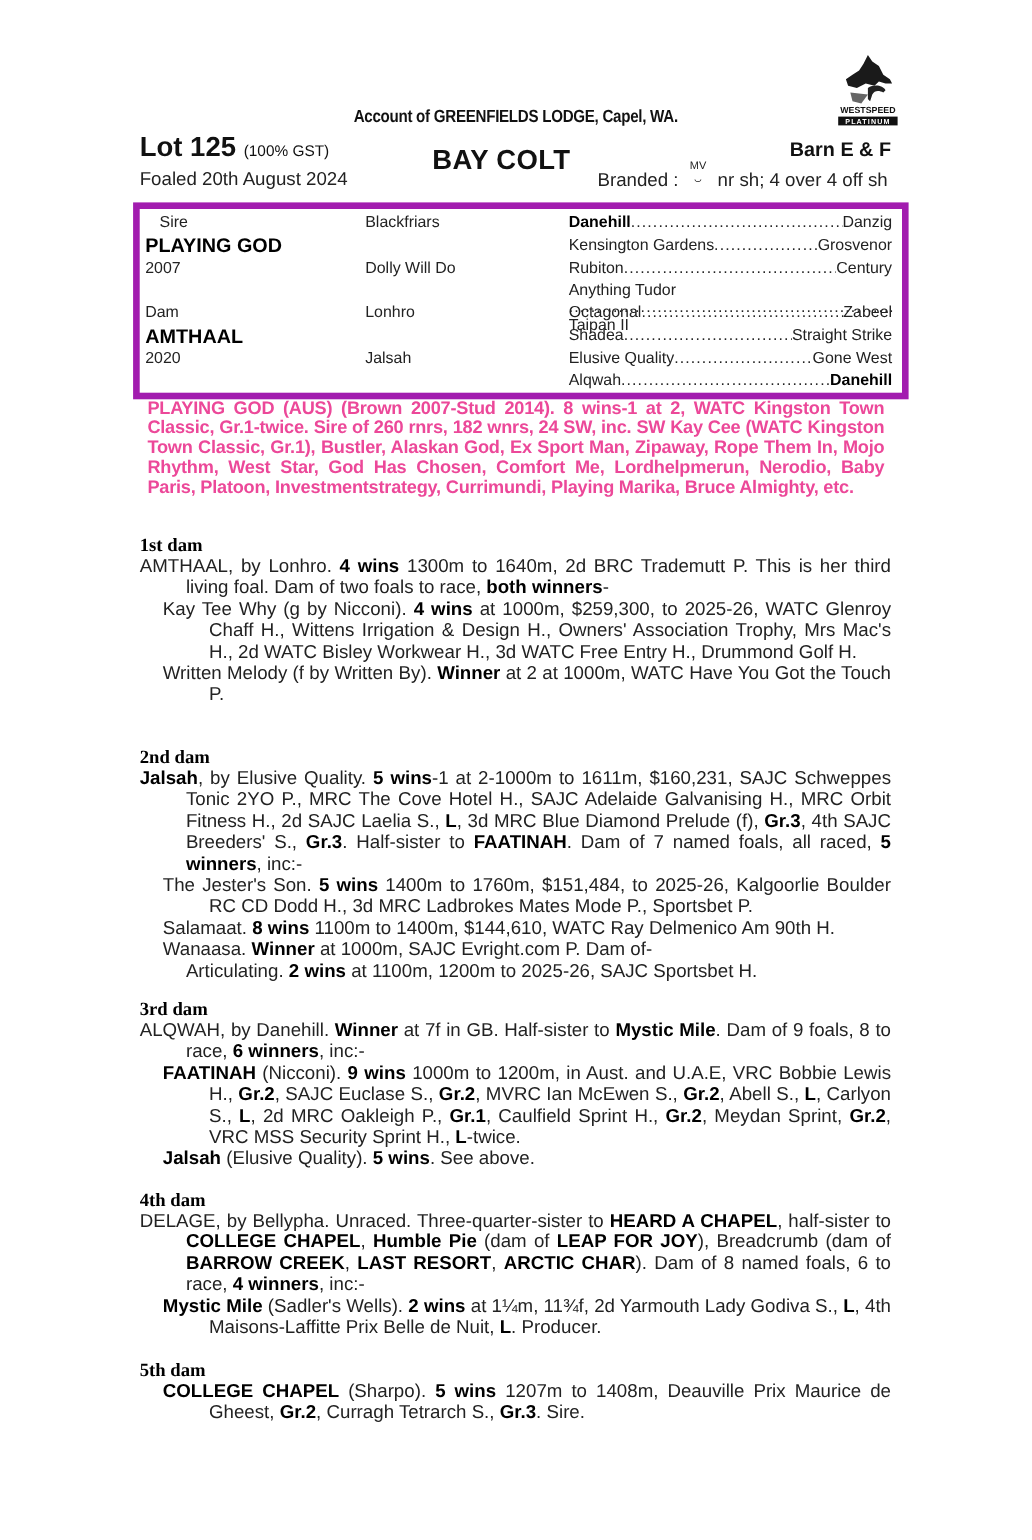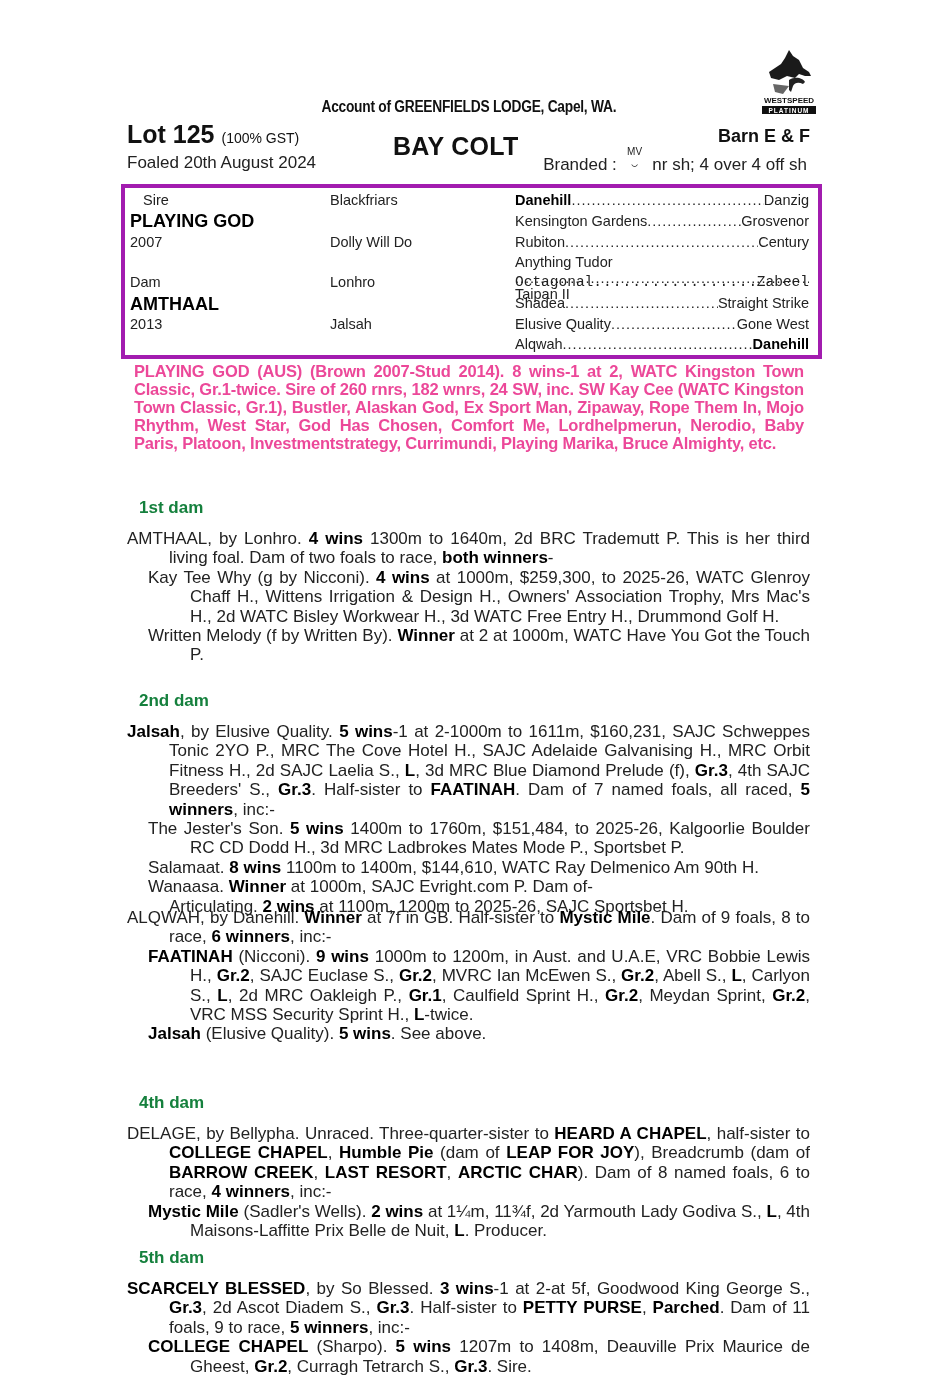--- a/index.html
+++ b/index.html
@@ -19,37 +19,37 @@
     .sex { position: absolute; left: 266px; top: 12px; font-weight: 900; font-size: 25px; letter-spacing: 0.3px; }
     .barn { position: absolute; right: 0; top: 6px; font-weight: 900; font-size: 18px; }
     .row2 { position: absolute; top: 153px; left: 127px; width: 683px; font-size: 17px; color: #222; }
     .foaled { position: absolute; left: 0; top: 0; }
     .brand { position: absolute; right: 3px; top: 0; }
     .brand-mark { display: inline-block; font-size: 10px; position: relative; top: -6px; width: 26px; text-align: center; line-height: 10px; }
     .brand-mark .curve { display:block; font-size: 11px; line-height: 6px; }
 
     .pedigree {
       position: absolute; left: 121px; top: 184px; width: 693px; height: 167px;
-      border: 4px solid #a21caf;
+      border: 6px solid #a21caf;
     }
     .ped-cell { position: absolute; font-size: 14.5px; color: #222; white-space: nowrap; }
     .ped-cell.big { font-weight: 900; font-size: 18px; color: #000; }
     .ped-line { position: absolute; left: 390px; width: 294px; font-size: 14.5px; color: #222; display: flex; white-space: nowrap; }
     .ped-line .dots { flex: 1; overflow: hidden; letter-spacing: 1px; }
     .ped-line .dots::before { content: "................................................................................................................"; }
     .ped-line b { font-weight: 900; color: #000; }
 
     .sire-block {
       position: absolute; left: 134px; top: 362px; width: 670px;
       font-weight: bold; font-size: 16.5px; line-height: 18px; text-align: justify;
       letter-spacing: -0.2px; color: #ec4899;
     }
 
     .section { position: absolute; left: 127px; width: 683px; font-size: 17px; line-height: 19.4px; color: #222; }
-    .section h3 { margin: 12px; font-size: 17px; font-weight: 900; color: #15803d; line-height: 19px; }
+    .section h3 { margin: 0; font-size: 17px; font-weight: 900; color: #000000; line-height: 19px; font-family: Liberation Serif, serif; }
     .para { text-align: justify; }
     .p0 { padding-left: 42px; text-indent: -42px; }
     .p1 { padding-left: 63px; text-indent: -42px; }
     .p2 { padding-left: 42px; text-indent: 0; }
     .para b { font-weight: 900; color: #000; }
   </style>
 </head>
 <body>
 
 <div class="logo">
@@ -85,21 +85,21 @@
     <span>nr sh; 4 over 4 off sh</span>
   </div>
 </div>
 
 <div class="pedigree">
   <div class="ped-cell" style="left:18px; top:4px;">Sire</div>
   <div class="ped-cell big" style="left:5px; top:23px;">PLAYING GOD</div>
   <div class="ped-cell" style="left:5px; top:46px;">2007</div>
   <div class="ped-cell" style="left:5px; top:86px;">Dam</div>
   <div class="ped-cell big" style="left:5px; top:106px;">AMTHAAL</div>
-  <div class="ped-cell" style="left:5px; top:128px;">2013</div>
+  <div class="ped-cell" style="left:5px; top:128px;">2020</div>
 
   <div class="ped-cell" style="left:205px; top:4px;">Blackfriars</div>
   <div class="ped-cell" style="left:205px; top:46px;">Dolly Will Do</div>
   <div class="ped-cell" style="left:205px; top:86px;">Lonhro</div>
   <div class="ped-cell" style="left:205px; top:128px;">Jalsah</div>
 
   <div class="ped-line" style="top:4px;">
     <b>Danehill</b>
       <span class="dots"></span>
       <span>Danzig</span>
@@ -112,21 +112,21 @@
   <div class="ped-line" style="top:46px;">
     <span>Rubiton</span>
       <span class="dots"></span>
       <span>Century</span>
   </div>
   <div class="ped-line" style="top:66px;flex-direction:column;">
     <span>Anything Tudor</span>
       <span class="dots"></span>
       <span>Taipan II</span>
   </div>
-  <div class="ped-line" style="top:86px;font-family:Liberation Mono, monospace;">
+  <div class="ped-line" style="top:86px;">
     <span>Octagonal</span>
       <span class="dots"></span>
       <span>Zabeel</span>
   </div>
   <div class="ped-line" style="top:107px;">
     <span>Shadea</span>
       <span class="dots"></span>
       <span>Straight Strike</span>
   </div>
   <div class="ped-line" style="top:128px;align-items:flex-end;">
@@ -153,28 +153,28 @@
 <div class="section" style="top:679px;">
   <h3>2nd dam</h3>
   <div class="para p0"><b>Jalsah</b>, by Elusive Quality. <b>5 wins</b>-1 at 2-1000m to 1611m, $160,231, SAJC Schweppes Tonic 2YO P., MRC The Cove Hotel H., SAJC Adelaide Galvanising H., MRC Orbit Fitness H., 2d SAJC Laelia S., <b>L</b>, 3d MRC Blue Diamond Prelude (f), <b>Gr.3</b>, 4th SAJC Breeders' S., <b>Gr.3</b>. Half-sister to <b>FAATINAH</b>. Dam of 7 named foals, all raced, <b>5 winners</b>, inc:-</div>
   <div class="para p1">The Jester's Son. <b>5 wins</b> 1400m to 1760m, $151,484, to 2025-26, Kalgoorlie Boulder RC CD Dodd H., 3d MRC Ladbrokes Mates Mode P., Sportsbet P.</div>
   <div class="para p1">Salamaat. <b>8 wins</b> 1100m to 1400m, $144,610, WATC Ray Delmenico Am 90th H.</div>
   <div class="para p1">Wanaasa. <b>Winner</b> at 1000m, SAJC Evright.com P. Dam of-</div>
   <div class="para p2">Articulating. <b>2 wins</b> at 1100m, 1200m to 2025-26, SAJC Sportsbet H.</div>
 </div>
 
 <div class="section" style="top:908px;">
+  <h3>3rd dam</h3>
   <div class="para p0">ALQWAH, by Danehill. <b>Winner</b> at 7f in GB. Half-sister to <b>Mystic Mile</b>. Dam of 9 foals, 8 to race, <b>6 winners</b>, inc:-</div>
   <div class="para p1"><b>FAATINAH</b> (Nicconi). <b>9 wins</b> 1000m to 1200m, in Aust. and U.A.E, VRC Bobbie Lewis H., <b>Gr.2</b>, SAJC Euclase S., <b>Gr.2</b>, MVRC Ian McEwen S., <b>Gr.2</b>, Abell S., <b>L</b>, Carlyon S., <b>L</b>, 2d MRC Oakleigh P., <b>Gr.1</b>, Caulfield Sprint H., <b>Gr.2</b>, Meydan Sprint, <b>Gr.2</b>, VRC MSS Security Sprint H., <b>L</b>-twice.</div>
   <div class="para p1"><b>Jalsah</b> (Elusive Quality). <b>5 wins</b>. See above.</div>
 </div>
 
 <div class="section" style="top:1081px;">
   <h3>4th dam</h3>
   <div class="para p0">DELAGE, by Bellypha. Unraced. Three-quarter-sister to <b>HEARD A CHAPEL</b>, half-sister to <b>COLLEGE CHAPEL</b>, <b>Humble Pie</b> (dam of <b>LEAP FOR JOY</b>), Breadcrumb (dam of <b>BARROW CREEK</b>, <b>LAST RESORT</b>, <b>ARCTIC CHAR</b>). Dam of 8 named foals, 6 to race, <b>4 winners</b>, inc:-</div>
   <div class="para p1"><b>Mystic Mile</b> (Sadler's Wells). <b>2 wins</b> at 1¼m, 11¾f, 2d Yarmouth Lady Godiva S., <b>L</b>, 4th Maisons-Laffitte Prix Belle de Nuit, <b>L</b>. Producer.</div>
 </div>
 
 <div class="section" style="top:1236px;">
   <h3>5th dam</h3>
-  <div class="para p0"><b>SCARCELY BLESSED</b>, by So Blessed. <b>3 wins</b>-1 at 2-at 5f, Goodwood King George S., <b>Gr.3</b>, 2d Ascot Diadem S., <b>Gr.3</b>. Half-sister to <b>PETTY PURSE</b>, <b>Parched</b>. Dam of 11 foals, 9 to race, <b>5 winners</b>, inc:-</div>
   <div class="para p1"><b>COLLEGE CHAPEL</b> (Sharpo). <b>5 wins</b> 1207m to 1408m, Deauville Prix Maurice de Gheest, <b>Gr.2</b>, Curragh Tetrarch S., <b>Gr.3</b>. Sire.</div>
 </div>
 
 </body></html>

